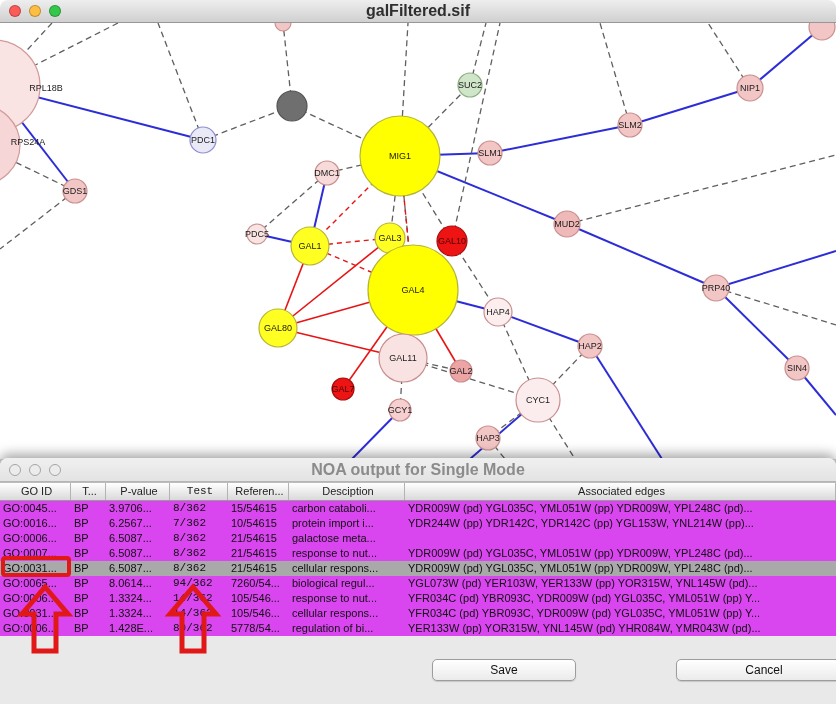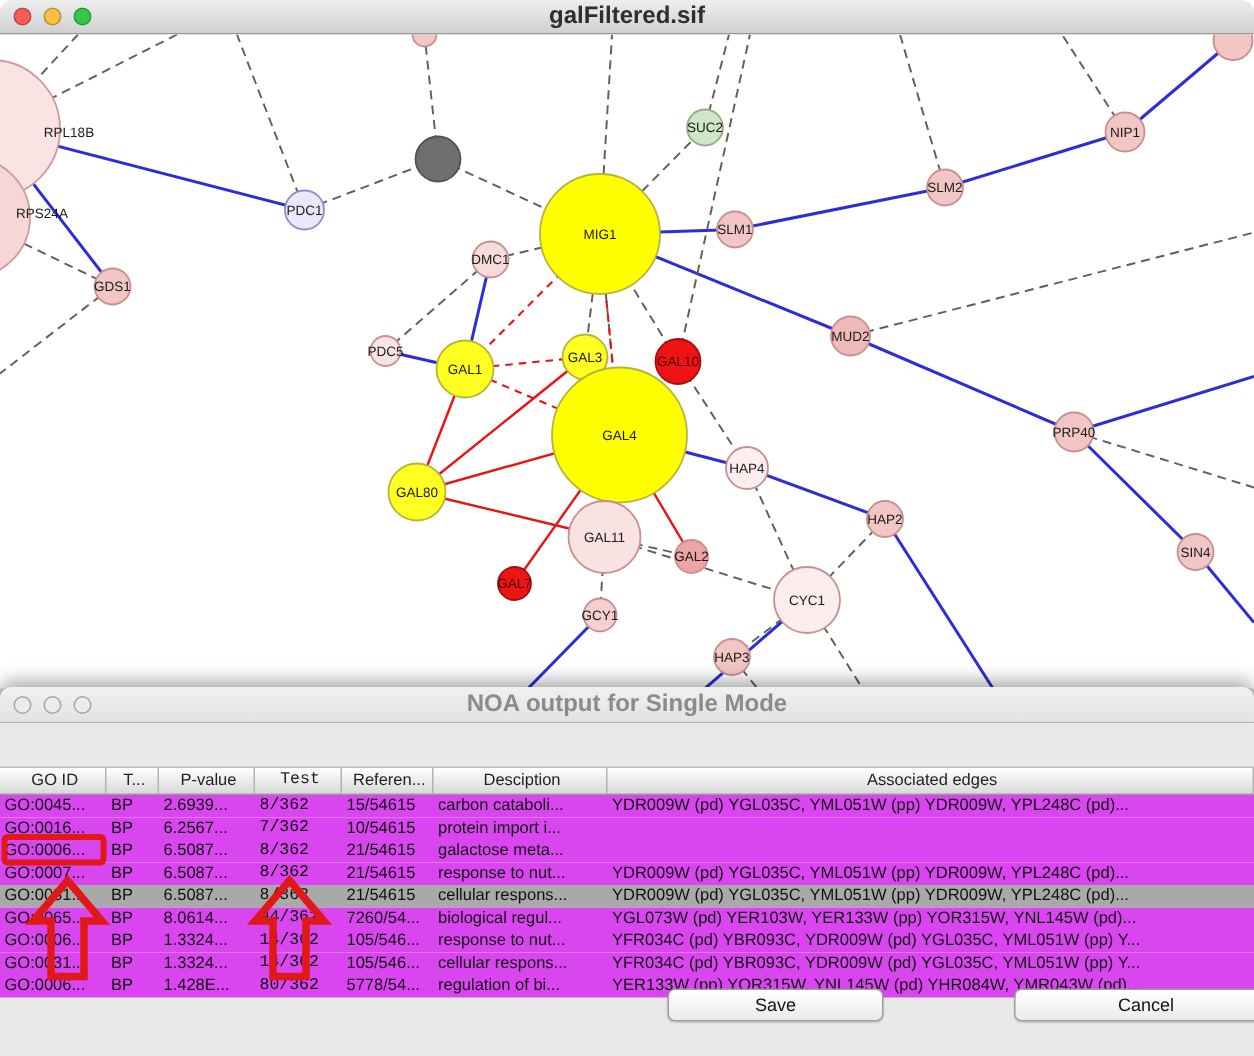--- a/index.html
+++ b/index.html
@@ -16,36 +16,36 @@
   .light{width:12px;height:12px;border-radius:50%;border:1px solid rgba(0,0,0,.25);box-sizing:border-box;}
   .light.dim{background:#ececec;border:1px solid #a5a5a5;}
 
   
   .top-window{position:absolute;top:0;left:0;width:836px;height:458px;background:#ffffff;}
   .network{display:block;background:#ffffff;}
 
   
   .bottom-window{position:absolute;top:458px;left:0;width:836px;height:246px;background:#e9e9e9;
                  border-radius:8px 8px 0 0;box-shadow:0 -4px 12px rgba(0,0,0,.35);}
-  .table{position:absolute;top:24px;left:0;right:0;font-size:11px;color:#111;margin-top:29px;}
+  .table{position:absolute;top:24px;left:0;right:0;font-size:11px;color:#111;}
   .thead{display:flex;height:17px;line-height:17px;background:linear-gradient(#ffffff,#d9d9d9);
          border-top:1px solid #bcbcbc;border-bottom:1px solid #9a9a9a;}
   .thead .tcell{text-align:center;border-right:1px solid #b3b3b3;font-size:11px;color:#222;}
   .tbody{background:#ffffff;}
   .trow{display:flex;height:15px;line-height:15px;background:#d946ef;}
   .trow.selected{background:#a9a9a9;}
   .tcell{padding-left:3px;white-space:nowrap;overflow:hidden;box-sizing:border-box;flex:0 0 auto;}
   .c0{width:71px;} .c1{width:35px;} .c2{width:64px;} .c3{width:58px;font-family:Liberation Mono, monospace;} .c4{width:61px;} .c5{width:116px;}
   .c6{flex:1 1 auto;width:auto;}
 
   .buttonbar{position:absolute;left:0;right:0;top:196px;height:32px;}
   .mac-btn{position:absolute;height:22px;font-family:"Liberation Sans",sans-serif;font-size:12px;color:#111;
            background:linear-gradient(#ffffff,#ebebeb);border:1px solid #9d9d9d;border-radius:5px;
            box-shadow:0 1px 1px rgba(0,0,0,.15);}
-  .mac-btn.save{left:445px;top:5px;width:144px;}
+  .mac-btn.save{left:432px;top:5px;width:144px;}
   .mac-btn.cancel{left:676px;top:5px;width:176px;}
 
   
   .overlay{position:absolute;top:0;left:0;pointer-events:none;}
 </style>
 </head>
 <body>
 
 <div class="screen">
 
@@ -256,33 +256,34 @@
           <div class="tcell c2">P-value</div>
           <div class="tcell c3">Test</div>
           <div class="tcell c4">Referen...</div>
           <div class="tcell c5">Desciption</div>
           <div class="tcell c6">Associated edges</div>
         </div>
       <div class="tbody">
           <div class="trow">
             <div class="tcell c0">GO:0045...</div>
             <div class="tcell c1">BP</div>
-            <div class="tcell c2">2.6939...</div>
+            <div class="tcell c2">3.9706...</div>
             <div class="tcell c3">8/362</div>
             <div class="tcell c4">15/54615</div>
             <div class="tcell c5">carbon cataboli...</div>
             <div class="tcell c6">YDR009W (pd) YGL035C, YML051W (pp) YDR009W, YPL248C (pd)...</div>
           </div>
           <div class="trow">
             <div class="tcell c0">GO:0016...</div>
             <div class="tcell c1">BP</div>
             <div class="tcell c2">6.2567...</div>
             <div class="tcell c3">7/362</div>
             <div class="tcell c4">10/54615</div>
             <div class="tcell c5">protein import i...</div>
+            <div class="tcell c6">YDR244W (pp) YDR142C, YDR142C (pp) YGL153W, YNL214W (pp)...</div>
           </div>
           <div class="trow">
             <div class="tcell c0">GO:0006...</div>
             <div class="tcell c1">BP</div>
             <div class="tcell c2">6.5087...</div>
             <div class="tcell c3">8/362</div>
             <div class="tcell c4">21/54615</div>
             <div class="tcell c5">galactose meta...</div>
           </div>
           <div class="trow">

